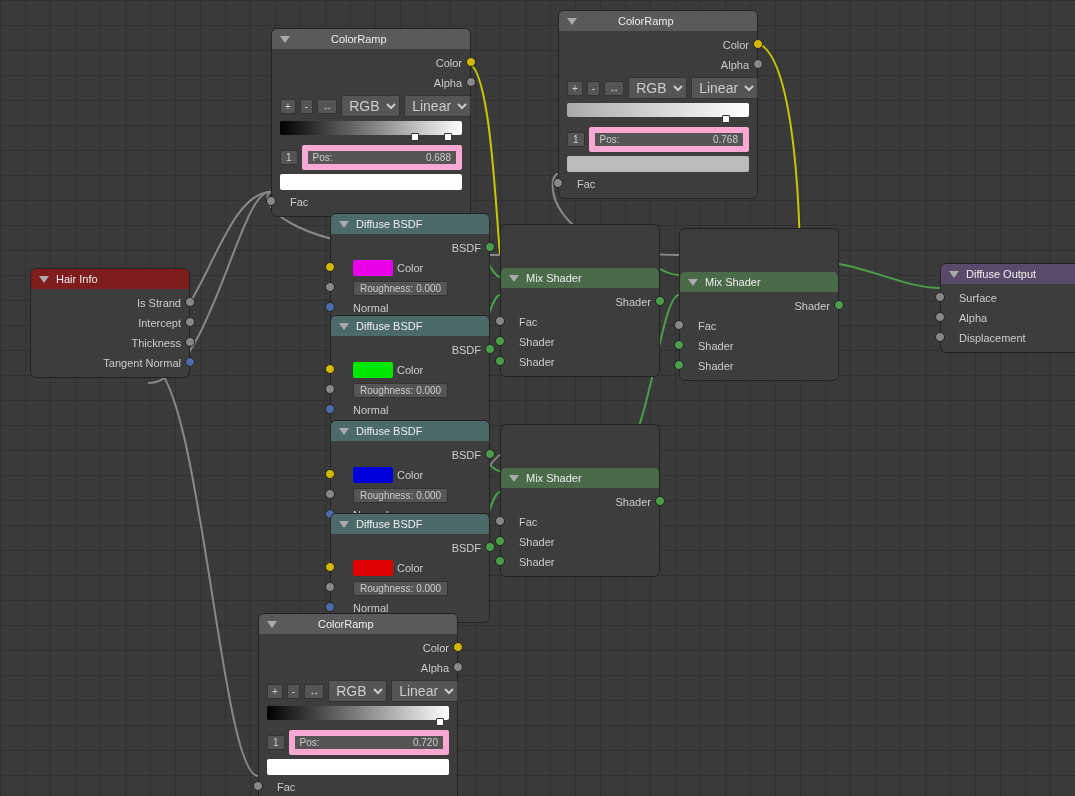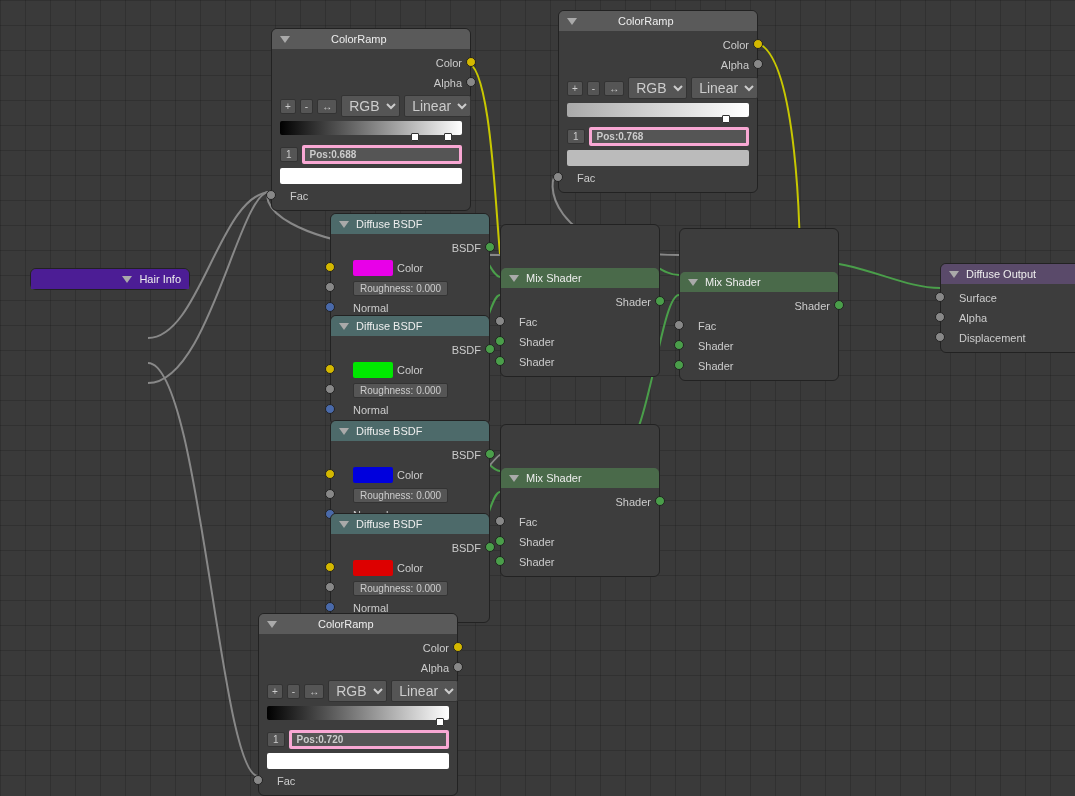--- a/index.html
+++ b/index.html
@@ -119,24 +119,23 @@
       padding: 1px 5px;
       color: #ccc;
       border: 1px solid #333;
     }
     .ramp-pos {
       background: #555;
       border-radius: 2px;
       padding: 1px 5px;
       color: #ccc;
       flex: 1;
-      border: 3px solid #f9a8d4;
+      border: 6px solid #f9a8d4;
       display: flex;
-      justify-content: flex-start;
-      font-weight: bold;
+      justify-content: space-between;
     }
     .color-preview-row {
       margin: 2px 8px;
       height: 16px;
       background: #fff;
       border-radius: 2px;
     }
 
     
     .color-swatch {
@@ -164,21 +163,21 @@
     }
     .conn-line {
       fill: none;
       stroke-width: 2;
     }
 
     .node-header-coloramp { background: #5a5a5a; gap: 38px; }
     .node-header-diffuse { background: #4d6a6a; }
     .node-header-mix { background: #4a6a4a; margin-top: 43px; }
     .node-header-material { background: #5a4a6a; }
-    .node-header-hair { background: #4c1d95; justify-content: flex-end; }
+    .node-header-hair { background: #7f1d1d; }
   </style>
 </head>
 <body>
 
 <svg id="connections">
 
   <path class="conn-line" stroke="#888" d="M 148 338 C 200 338 220 192 271 192"></path>
 
   <path class="conn-line" stroke="#888" d="M 148 363 C 200 363 220 776 258 776"></path>
 
@@ -206,20 +205,38 @@
 
   <path class="conn-line" stroke="#888" d="M 258 776 C 260 776 490 455 500 455"></path>
 
   <path class="conn-line" stroke="#4a9e4a" d="M 800 260 C 860 260 900 288 940 288"></path>
 </svg>
 
 <div class="node" style="left:30px; top:268px; width:150px;">
   <div class="node-header node-header-hair">
     <span class="node-header-triangle"></span>
     <span>Hair Info</span>
+  </div>
+  <div class="node-body">
+    <div class="node-row right">
+      <span>Is Strand</span>
+      <span class="socket socket-right socket-gray" style="top:4px;"></span>
+    </div>
+    <div class="node-row right">
+      <span>Intercept</span>
+      <span class="socket socket-right socket-gray" style="top:4px;"></span>
+    </div>
+    <div class="node-row right">
+      <span>Thickness</span>
+      <span class="socket socket-right socket-gray" style="top:4px;"></span>
+    </div>
+    <div class="node-row right">
+      <span>Tangent Normal</span>
+      <span class="socket socket-right socket-blue" style="top:4px;"></span>
+    </div>
   </div>
 </div>
 
 <div class="node" style="left:271px; top:28px; width:200px;">
   <div class="node-header node-header-coloramp">
     <span class="node-header-triangle"></span>
     <span>ColorRamp</span>
   </div>
   <div class="node-body">
     <div class="node-row right">

